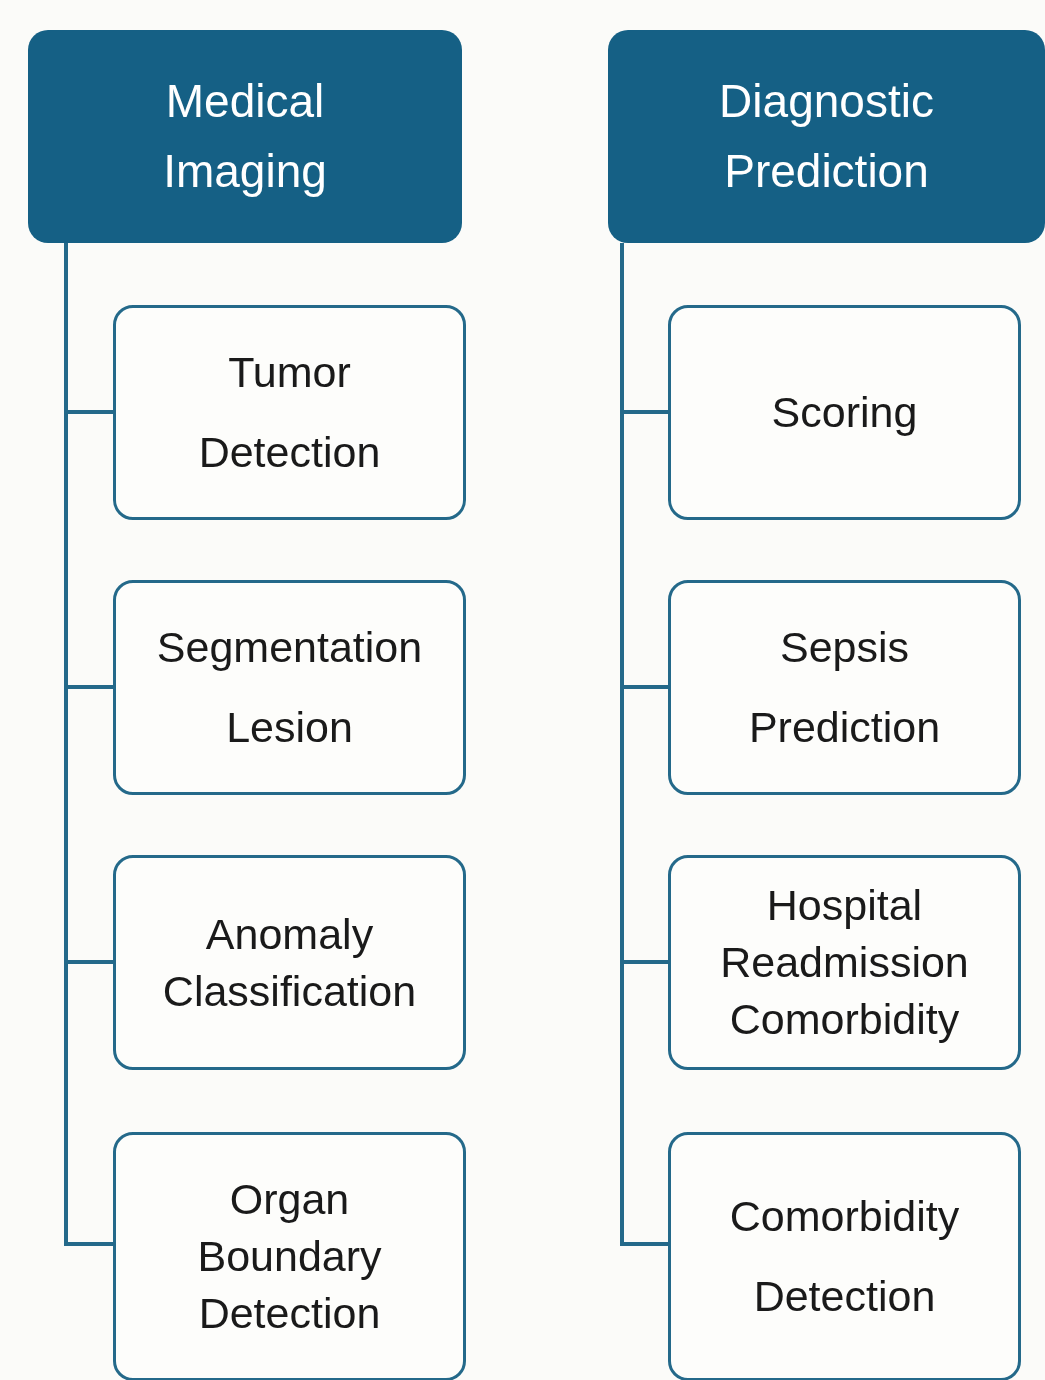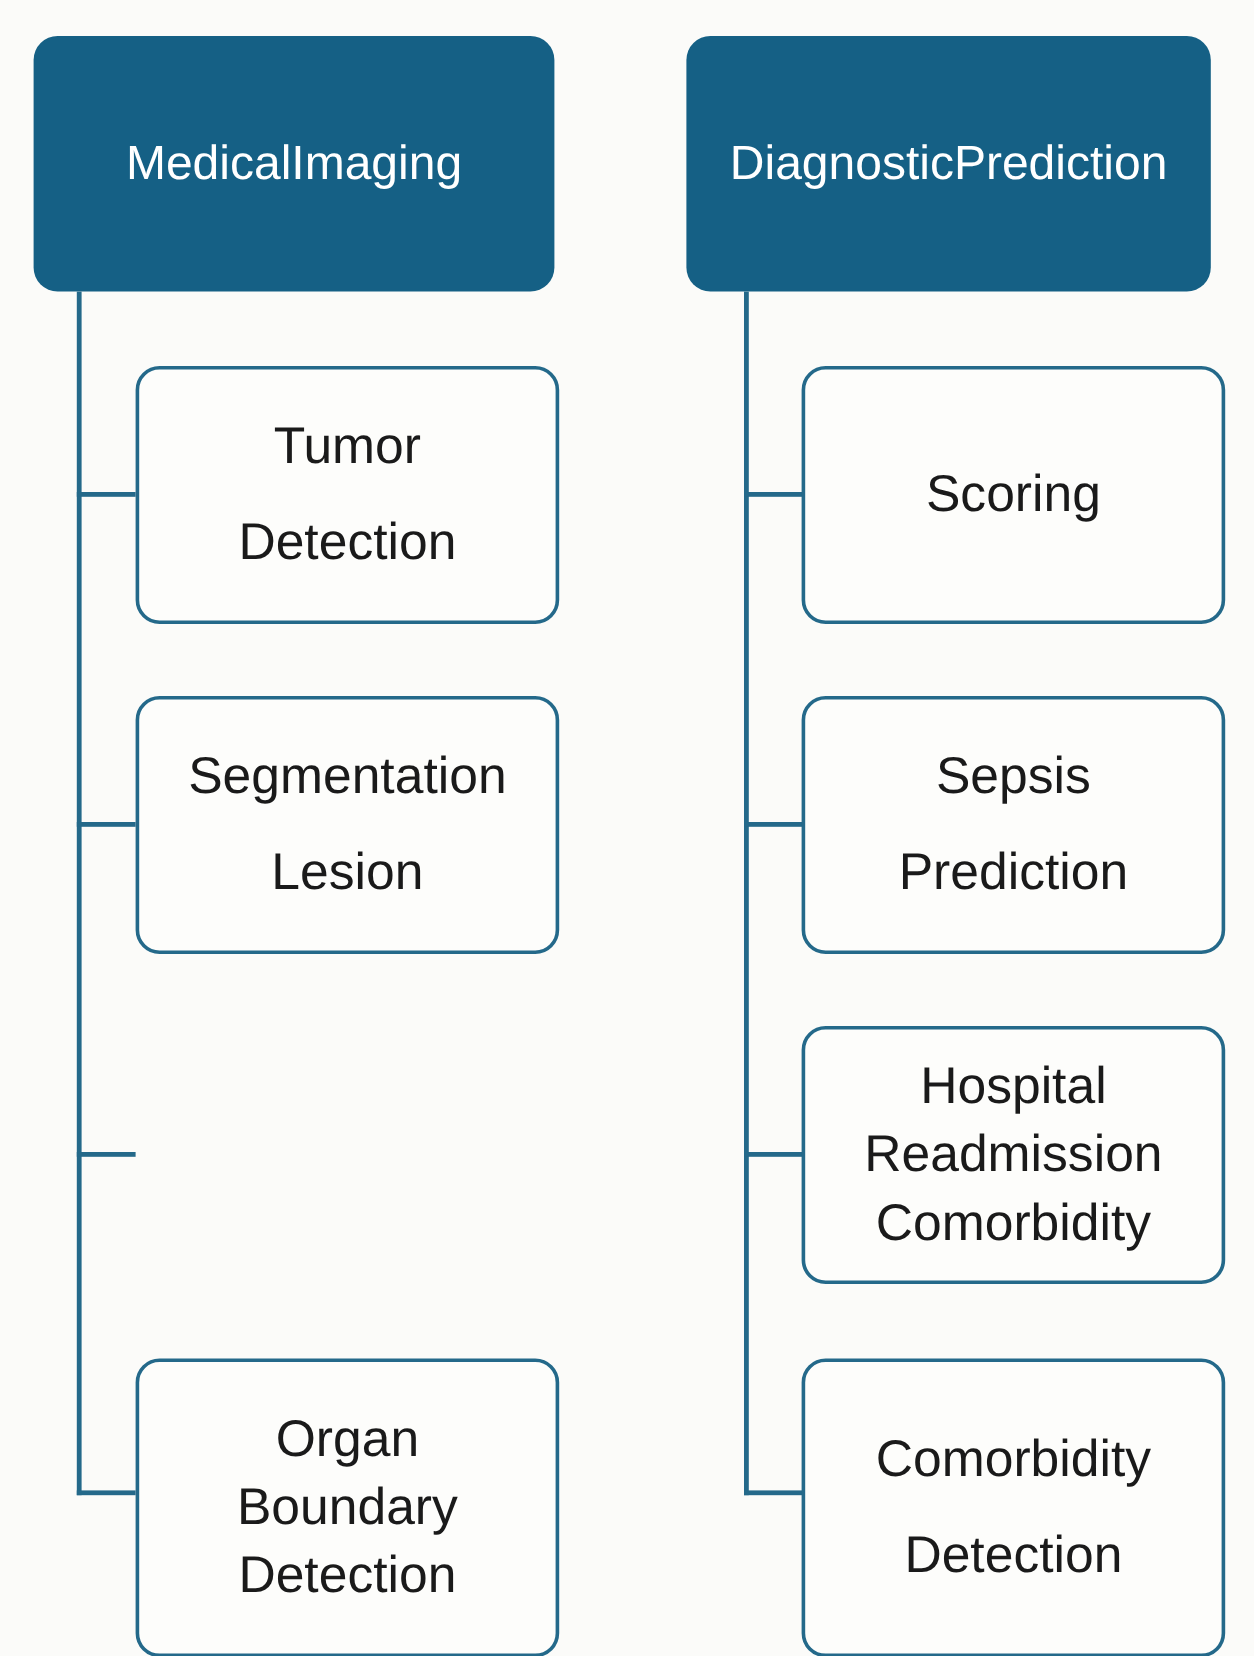--- a/index.html
+++ b/index.html
@@ -24,30 +24,30 @@
   }
 
   .header-box {
     position: absolute;
     top: 30px;
     height: 213px;
     background: var(--header-fill);
     border-radius: 20px;
     color: var(--header-text);
     display: flex;
-    flex-direction: row;
+    flex-direction: column;
     align-items: center;
     justify-content: center;
     text-align: center;
-    font-size: 40px;
+    font-size: 46px;
     line-height: 1.52;
     letter-spacing: 0px;
   }
   .header-box.col-left  { left: 28px;  width: 434px; }
-  .header-box.col-right { left: 572px; width: 437px; }
+  .header-box.col-right { left: 608px; width: 437px; }
 
   .node-box {
     position: absolute;
     width: 353px;
     background: var(--box-fill);
     border: 3px solid var(--box-border);
     border-radius: 20px;
     color: var(--node-text);
     display: flex;
     flex-direction: column;
@@ -98,20 +98,24 @@
   <div class="node-box col-left row-0 wide">
     <span class="line-span">Tumor</span>
     <span class="line-span">Detection</span>
   </div>
 
   <div class="node-box col-left row-1 wide">
     <span class="line-span">Segmentation</span>
     <span class="line-span">Lesion</span>
   </div>
 
+  <div class="node-box col-left row-2 tight">
+    <span class="line-span">Anomaly</span>
+    <span class="line-span">Classification</span>
+  </div>
 
   <div class="node-box col-left row-3 tight">
     <span class="line-span">Organ</span>
     <span class="line-span">Boundary</span>
     <span class="line-span">Detection</span>
   </div>
 
   <div class="header-box col-right">
     <span class="line-span">Diagnostic</span>
     <span class="line-span">Prediction</span>

